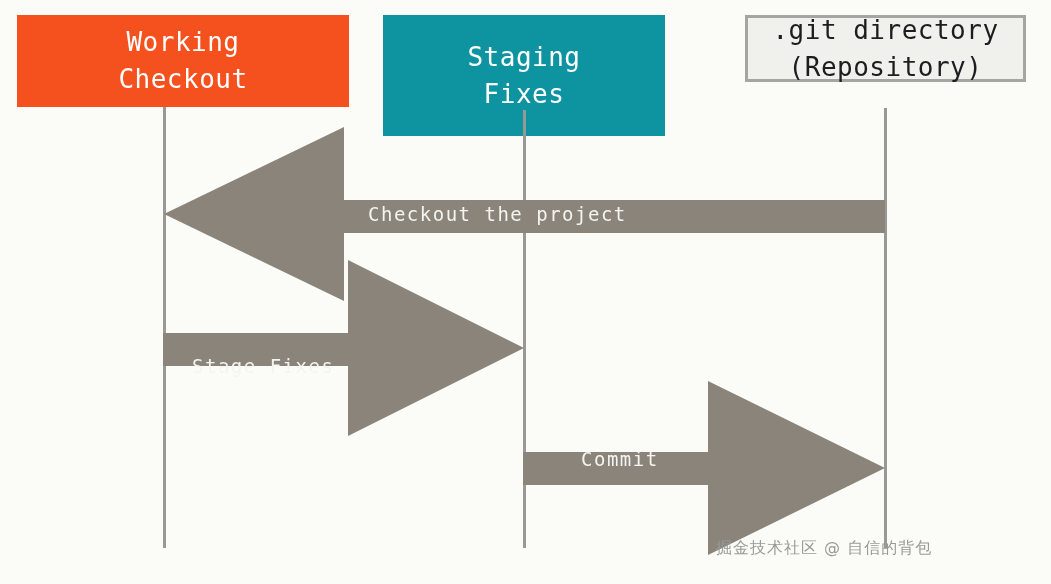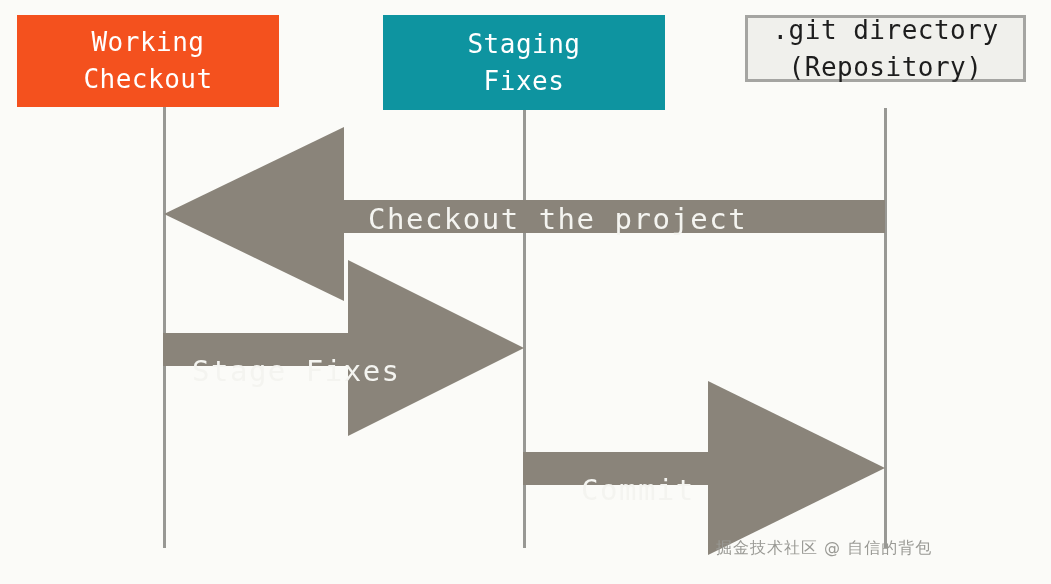--- a/index.html
+++ b/index.html
@@ -28,27 +28,27 @@
     font-size: 26px;
     line-height: 1.42;
     letter-spacing: 0.5px;
     white-space: pre;
     text-align: center;
   }
   .stage-box .line { display: block; }
 
   #box-working {
     left: 17px;  top: 15px;
-    width: 262px; height: 92px;
+    width: 332px; height: 92px;
     background: #f4511e;
     color: #ffffff;
   }
   #box-staging {
     left: 383px; top: 15px;
-    width: 282px; height: 95px;
+    width: 282px; height: 121px;
     background: #0e94a0;
     color: #ffffff;
   }
   #box-repo {
     left: 745px; top: 15px;
     width: 281px; height: 67px;
     background: #f0f0ec;
     color: #1d1d1d;
     border: 3px solid #a5a5a2;
   }
@@ -70,21 +70,21 @@
     background: #8a847a;
   }
   .arrow .head {
     position: absolute;
     width: 0; height: 0;
   }
   .arrow .label {
     position: absolute;
     color: #f4f4f0;
     font-family: "DejaVu Sans Mono", monospace;
-    font-size: 29px;
+    font-size: 19px;
     letter-spacing: 1.5px;
     white-space: pre;
     line-height: 1;
   }
 
   
   #arrow-checkout .shaft {
     left: 343px; top: 200px; width: 542px; height: 33px;
   }
   #arrow-checkout .head {
@@ -115,21 +115,21 @@
   #arrow-commit .shaft {
     left: 523px; top: 452px; width: 188px; height: 33px;
   }
   #arrow-commit .head {
     left: 708px; top: 381px;
     border-top: 87px solid transparent;
     border-bottom: 87px solid transparent;
     border-left: 177px solid #8a847a;
   }
   #arrow-commit .label {
-    left: 581px; top: 476px;
+    left: 581px; top: 450px;
   }
 
   
   #watermark {
     position: absolute;
     left: 716px;
     top: 538px;
     font-family: "DejaVu Sans", sans-serif;
     font-size: 16px;
     color: #9a9a95;

